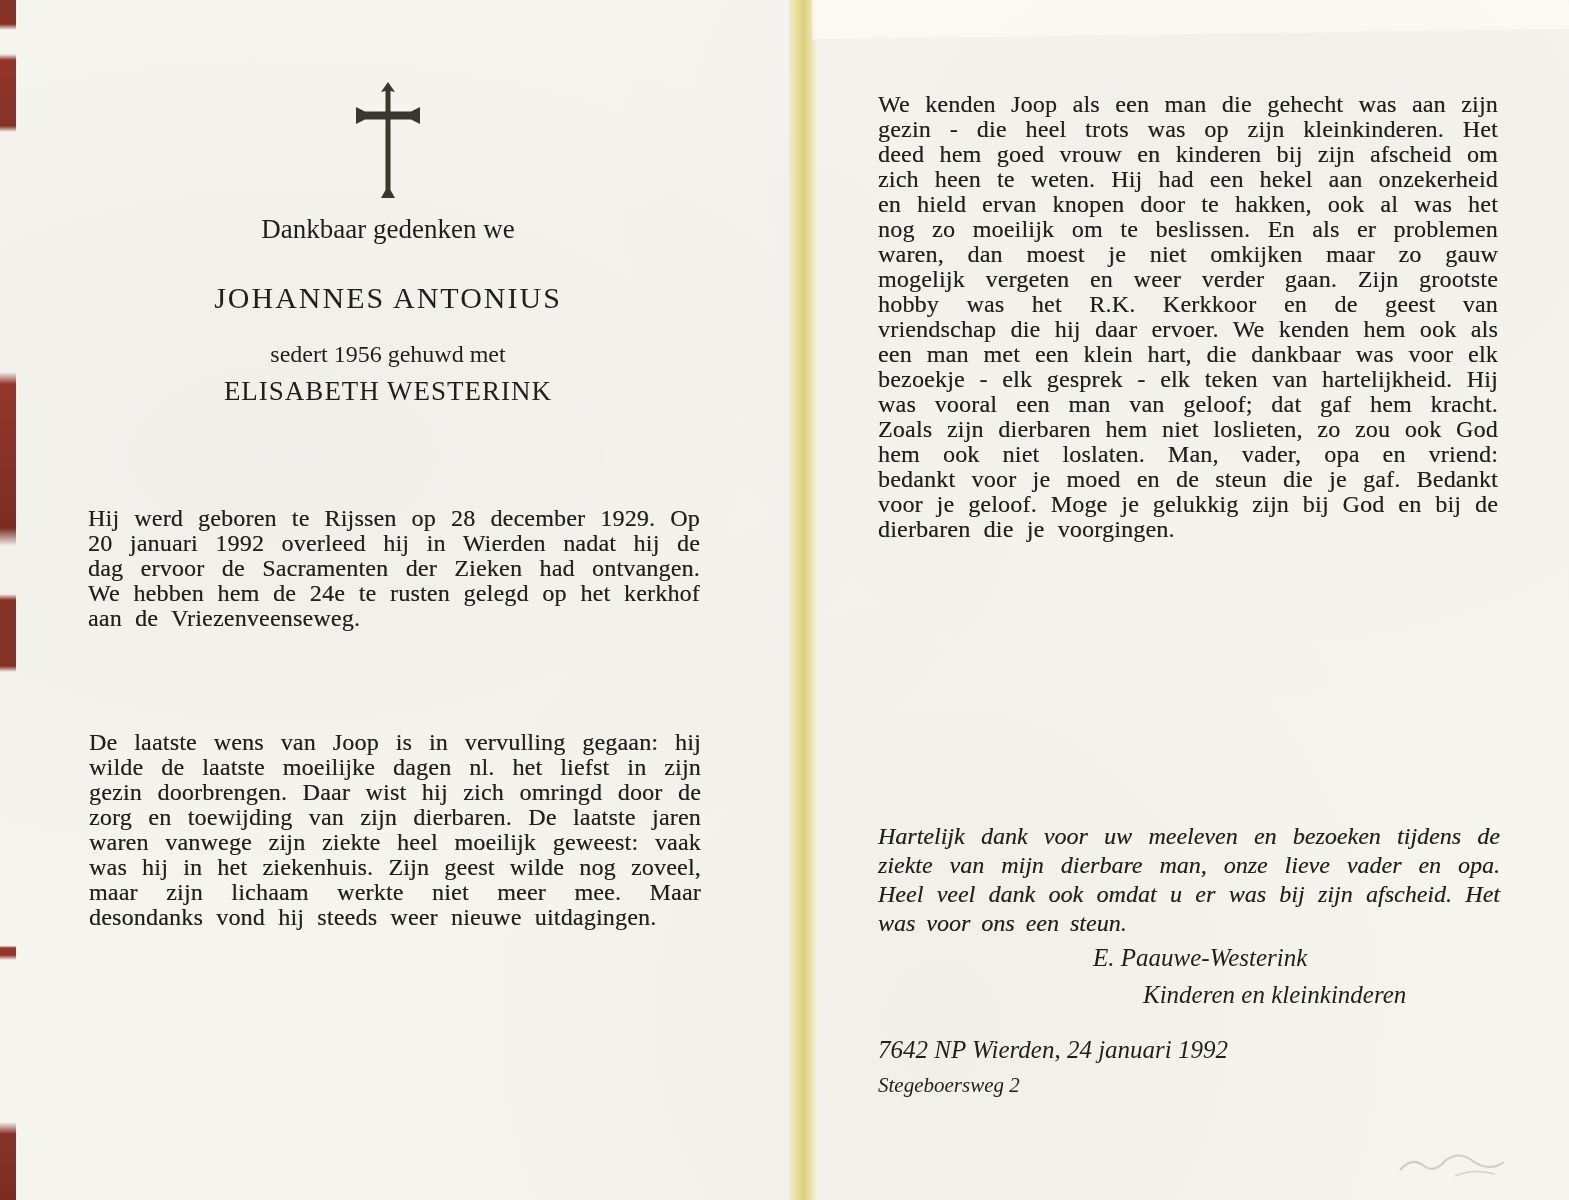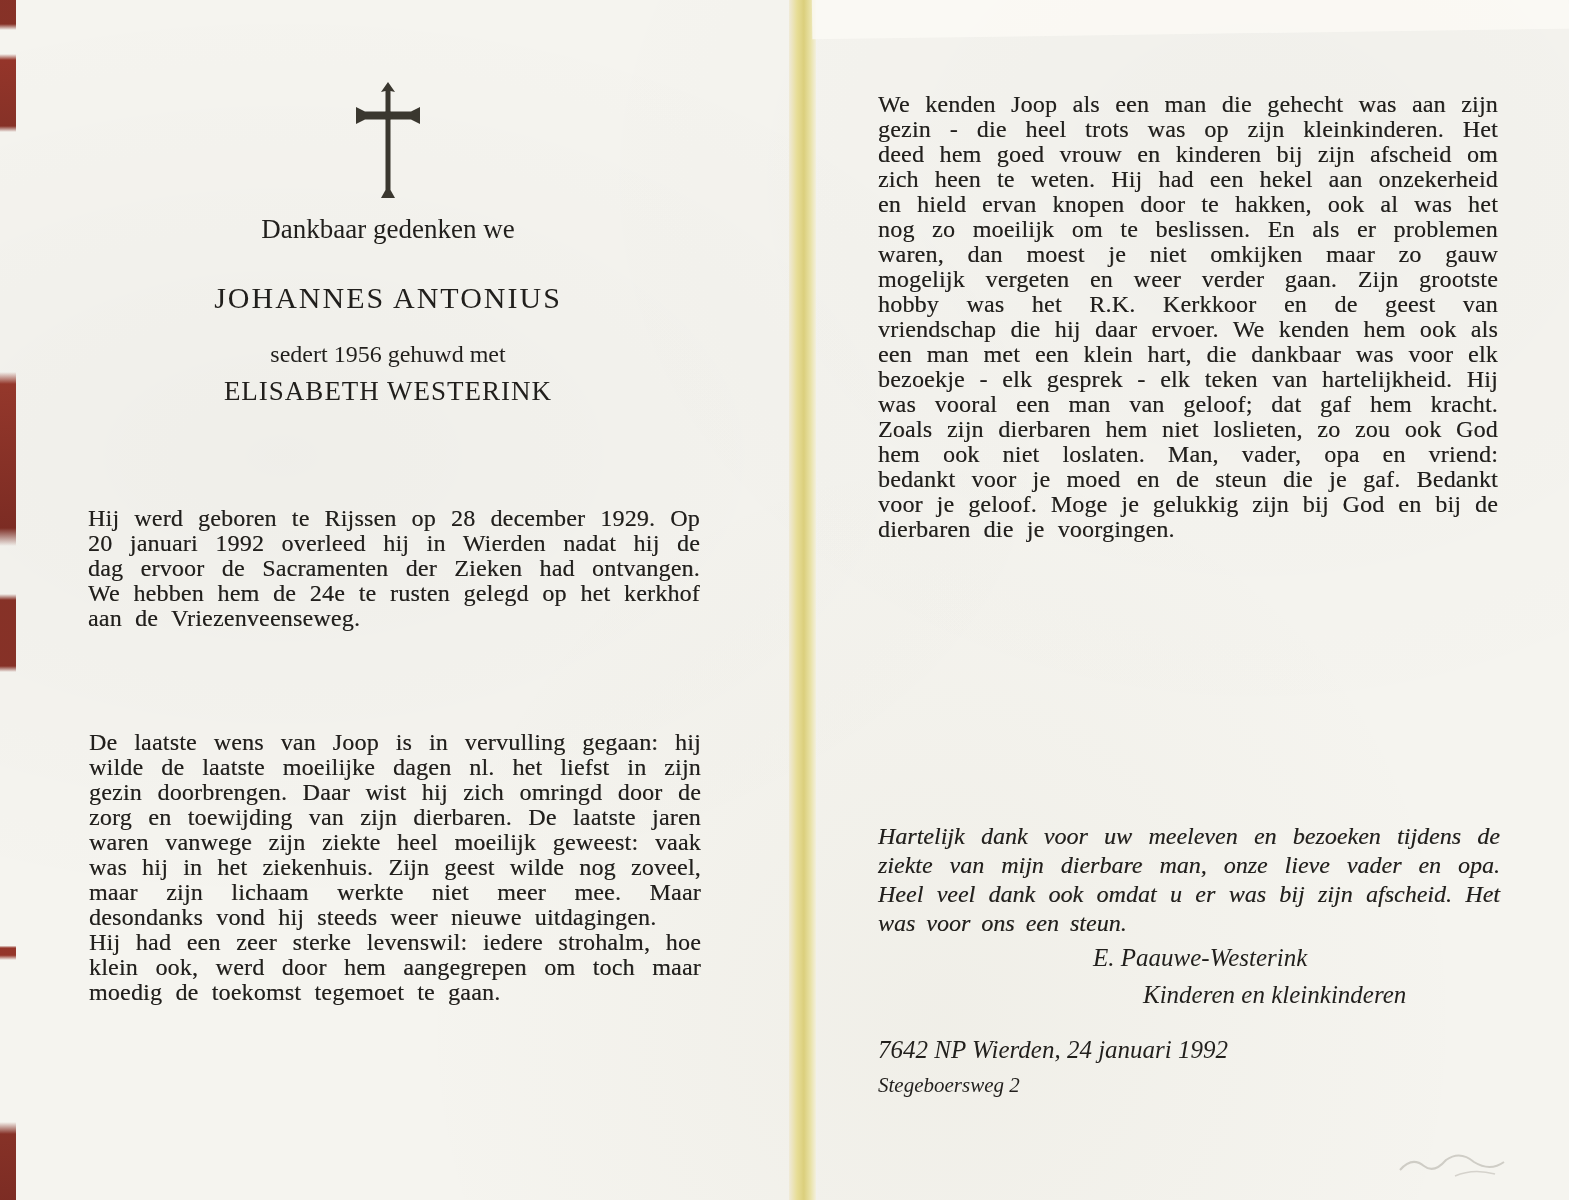--- a/index.html
+++ b/index.html
@@ -103,21 +103,20 @@
       <div class="intro">Dankbaar gedenken we</div>
       <div class="name-line1">JOHANNES ANTONIUS</div>
       <div class="married-line">sedert 1956 gehuwd met</div>
       <div class="spouse-name">ELISABETH WESTERINK</div>
     </div>
 
     <p class="body-par left-par1">Hij werd geboren te Rijssen op 28 december 1929. Op 20 januari 1992 overleed hij in Wierden nadat hij de dag ervoor de Sacramenten der Zieken had ontvangen. We hebben hem de 24e te rusten gelegd op het kerkhof aan de Vriezenveenseweg.</p>
 
     <div class="left-par-block">
       <p class="body-par">De laatste wens van Joop is in vervulling gegaan: hij wilde de laatste moeilijke dagen nl. het liefst in zijn gezin doorbrengen. Daar wist hij zich omringd door de zorg en toewijding van zijn dierbaren. De laatste jaren waren vanwege zijn ziekte heel moeilijk geweest: vaak was hij in het ziekenhuis. Zijn geest wilde nog zoveel, maar zijn lichaam werkte niet meer mee. Maar desondanks vond hij steeds weer nieuwe uitdagingen.</p>
-      <p class="body-par">Hij had een zeer sterke levenswil: iedere strohalm, hoe klein ook, werd door hem aangegrepen om toch maar moedig de toekomst tegemoet te gaan.</p>
     </div>
   </div>
 
   <div>
     <p class="body-par right-par">We kenden Joop als een man die gehecht was aan zijn gezin - die heel trots was op zijn kleinkinderen. Het deed hem goed vrouw en kinderen bij zijn afscheid om zich heen te weten. Hij had een hekel aan onzekerheid en hield ervan knopen door te hakken, ook al was het nog zo moeilijk om te beslissen. En als er problemen waren, dan moest je niet omkijken maar zo gauw mogelijk vergeten en weer verder gaan. Zijn grootste hobby was het R.K. Kerkkoor en de geest van vriendschap die hij daar ervoer. We kenden hem ook als een man met een klein hart, die dankbaar was voor elk bezoekje - elk gesprek - elk teken van hartelijkheid. Hij was vooral een man van geloof; dat gaf hem kracht. Zoals zijn dierbaren hem niet loslieten, zo zou ook God hem ook niet loslaten. Man, vader, opa en vriend: bedankt voor je moed en de steun die je gaf. Bedankt voor je geloof. Moge je gelukkig zijn bij God en bij de dierbaren die je voorgingen.</p>
 
     <p class="thanks">Hartelijk dank voor uw meeleven en bezoeken tijdens de ziekte van mijn dierbare man, onze lieve vader en opa. Heel veel dank ook omdat u er was bij zijn afscheid. Het was voor ons een steun.</p>
 
     <div class="sig-line1">E. Paauwe-Westerink</div>
     <div class="sig-line2">Kinderen en kleinkinderen</div>

